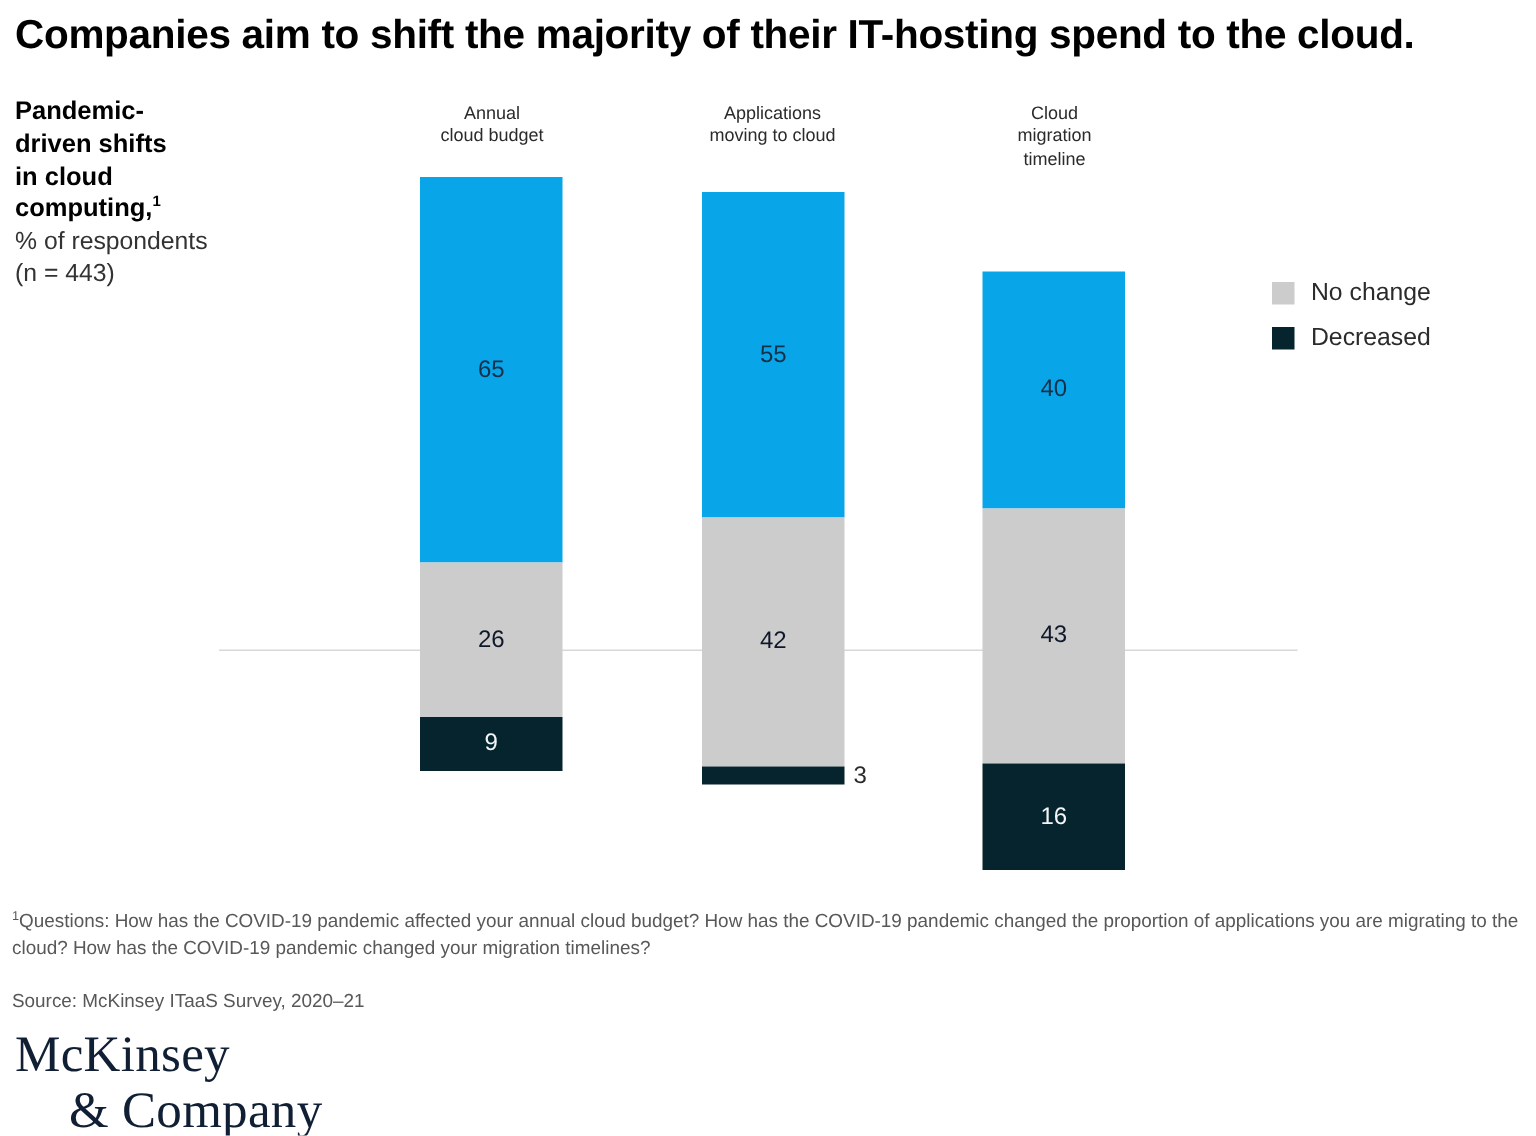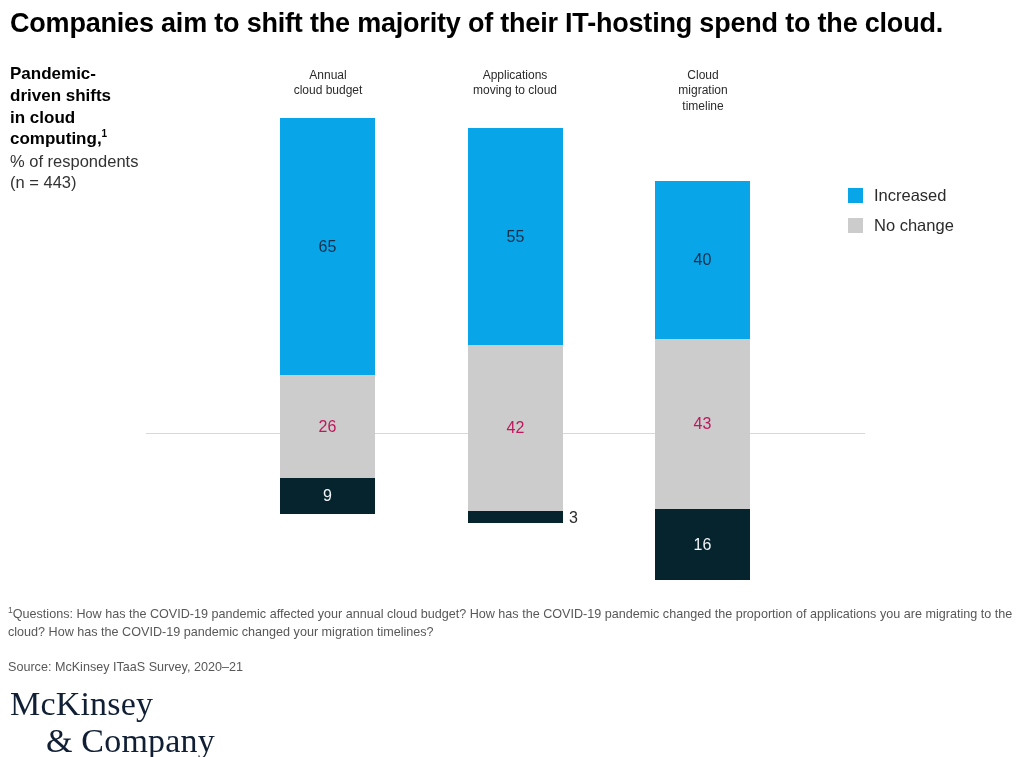--- a/index.html
+++ b/index.html
@@ -81,21 +81,21 @@
 
   .bar-seg {
     position: absolute;
     display: flex;
     align-items: center;
     justify-content: center;
     font-size: 16px;
     box-sizing: border-box;
   }
   .seg-increased { background: #08A5E9; color: #16304a; }
-  .seg-nochange  { background: #cccccc; color: #be185d; }
+  .seg-nochange  { background: #cccccc; color: #0f172a; }
   .seg-decreased { background: #05242e; color: #f2f5f7; }
 
   .outside-label {
     position: absolute;
     font-size: 16px;
     color: #2b2b2b;
   }
 
   
   .legend {
@@ -187,27 +187,27 @@
   <div class="bar-seg seg-nochange" style="left:468px; top:345px; width:95px; height:166px;">42</div>
   <div class="bar-seg seg-decreased" style="left:468px; top:511px; width:95px; height:12px;"></div>
   <div class="outside-label" style="left:569px; top:509px;">3</div>
 
   <div class="bar-seg seg-increased" style="left:655px; top:181px; width:95px; height:158px;">40</div>
   <div class="bar-seg seg-nochange" style="left:655px; top:339px; width:95px; height:170px;">43</div>
   <div class="bar-seg seg-decreased" style="left:655px; top:509px; width:95px; height:71px;">16</div>
 
   <div class="legend">
     <div class="legend-row">
-      <span class="legend-swatch" style="background:#08A5E9;"></span>
-      <span class="legend-label">Increased</span>
-    </div>
-    <div class="legend-row">
       <span class="legend-swatch" style="background:#cccccc;"></span>
       <span class="legend-label">No change</span>
     </div>
+    <div class="legend-row">
+      <span class="legend-swatch" style="background:#05242e;"></span>
+      <span class="legend-label">Decreased</span>
+    </div>
   </div>
 
 </div>
 
 <div class="footnotes">
   <div><sup>1</sup><span>Questions: How has the COVID-19 pandemic affected your annual cloud budget? How has the COVID-19 pandemic changed the proportion of applications you are migrating to the cloud? How has the COVID-19 pandemic changed your migration timelines?</span></div>
   <div class="fn-source">Source: McKinsey ITaaS Survey, 2020–21</div>
 </div>
 
 <div class="logo">

